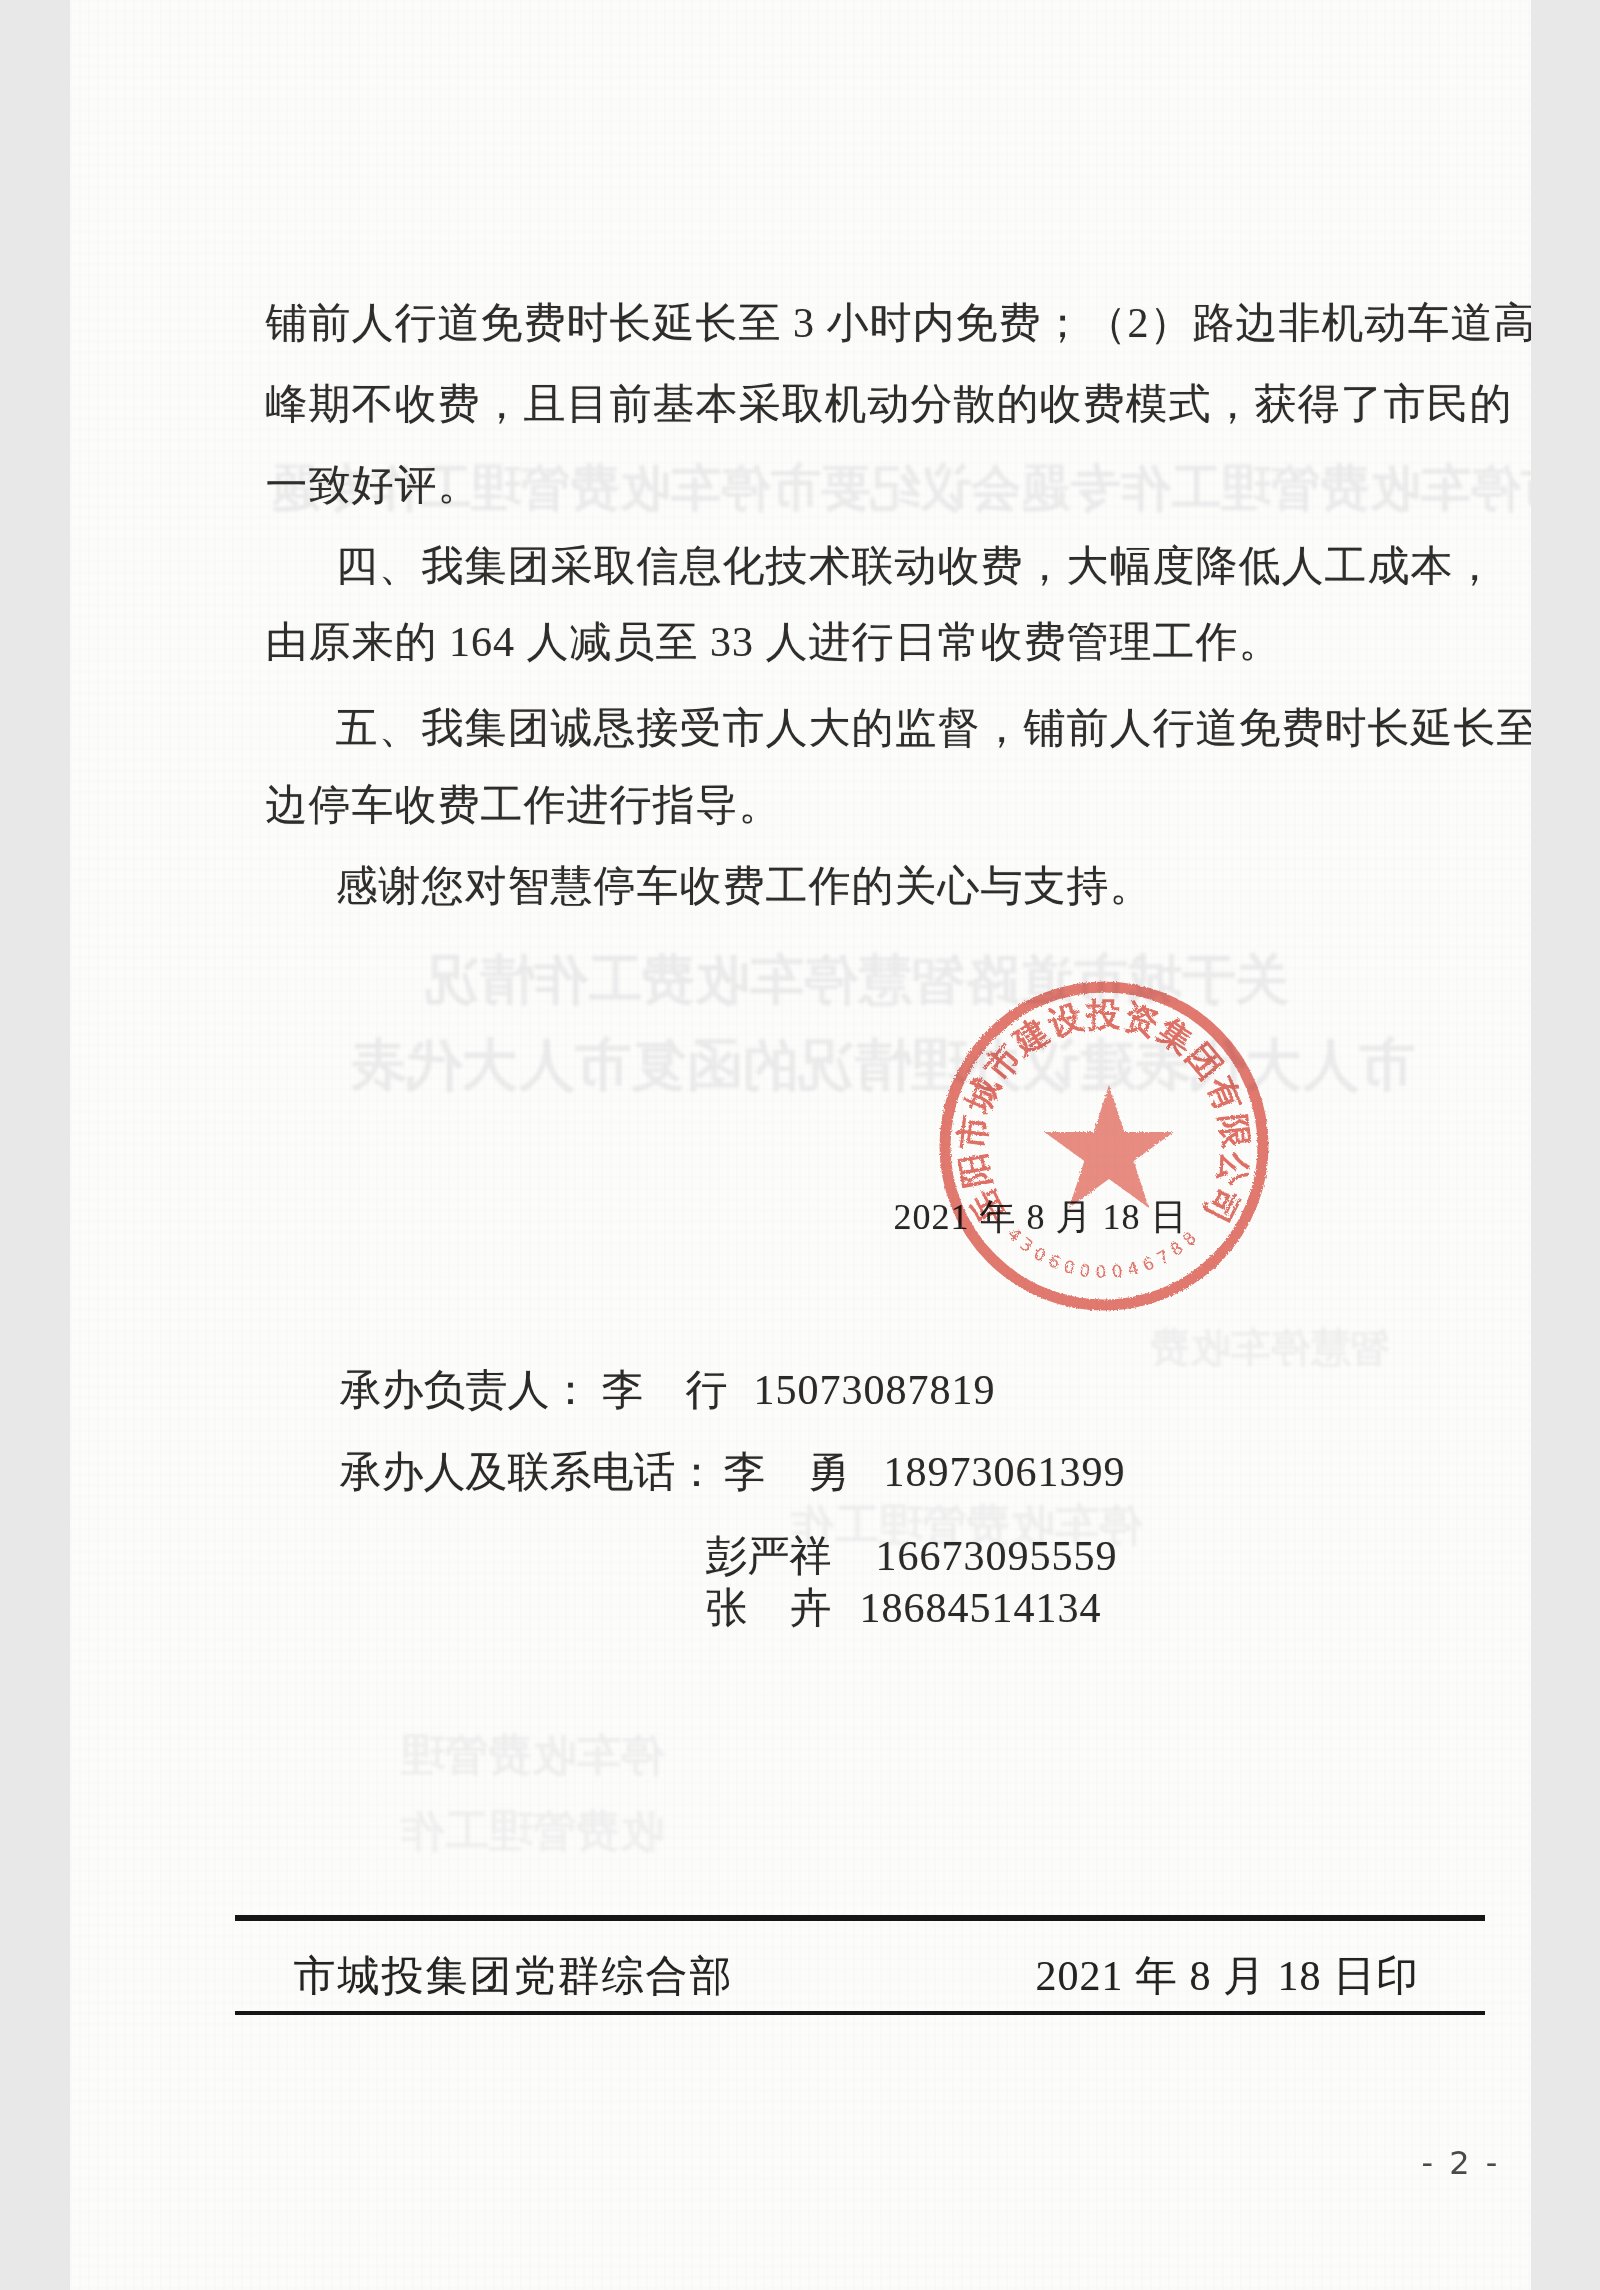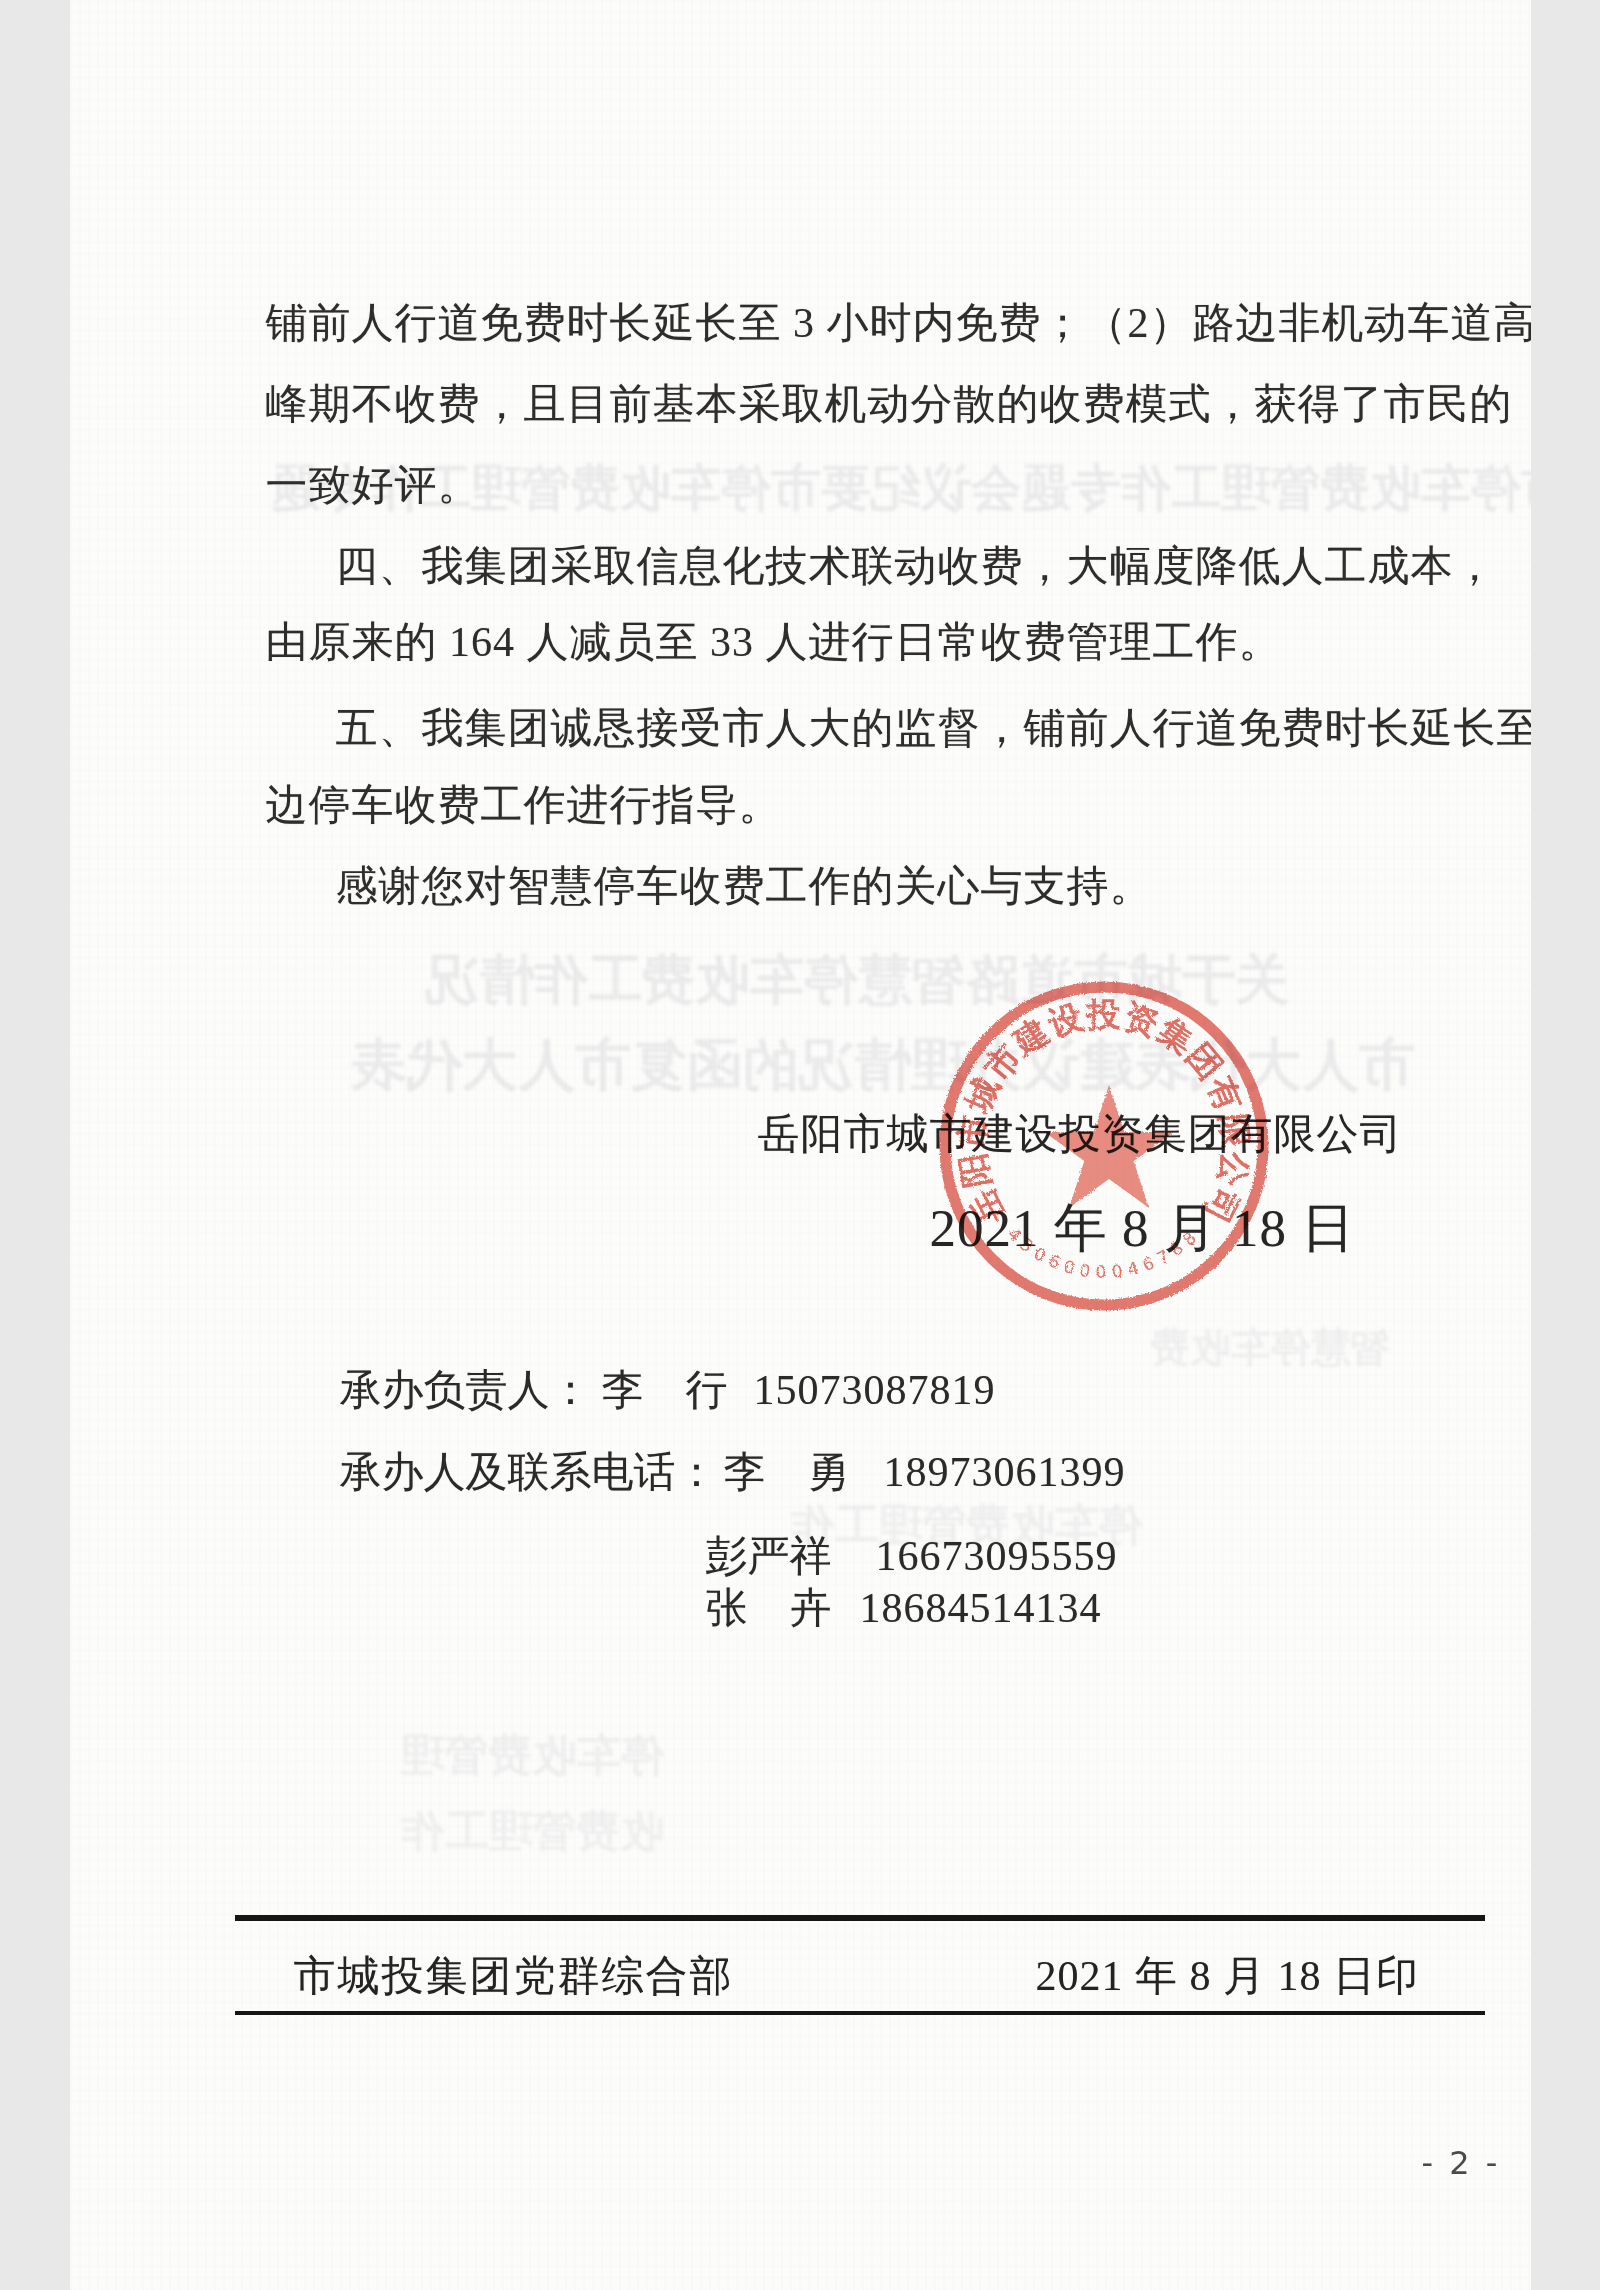--- a/index.html
+++ b/index.html
@@ -52,22 +52,21 @@
 
   <div class="abs bodyline" style="left:196px;top:297px;">铺前人行道免费时长延长至 3 小时内免费；（2）路边非机动车道高</div>
   <div class="abs bodyline" style="left:196px;top:378px;">峰期不收费，且目前基本采取机动分散的收费模式，获得了市民的</div>
   <div class="abs bodyline" style="left:196px;top:459px;">一致好评。</div>
   <div class="abs bodyline" style="left:266px;top:540px;">四、我集团采取信息化技术联动收费，大幅度降低人工成本，</div>
   <div class="abs bodyline" style="left:196px;top:616px;">由原来的 164 人减员至 33 人进行日常收费管理工作。</div>
   <div class="abs bodyline" style="left:266px;top:702px;">五、我集团诚恳接受市人大的监督，铺前人行道免费时长延长至</div>
   <div class="abs bodyline" style="left:196px;top:779px;">边停车收费工作进行指导。</div>
   <div class="abs bodyline" style="left:266px;top:860px;">感谢您对智慧停车收费工作的关心与支持。</div>
 
-  <div class="abs sig" style="left:688px;top:1106px;font-size:42px;">岳阳市城市建设投资集团有限公司</div>
-  <div class="abs sig" style="left:824px;top:1193px;font-size:53px;margin-left:36px;">2021 年 8 月 18 日</div>
+  <div class="abs sig" style="left:824px;top:1193px;font-size:36px;">2021 年 8 月 18 日</div>
 
   <div class="sealwrap">
     <svg width="346" height="346" viewBox="-173 -173 346 346" xmlns="http://www.w3.org/2000/svg">
       <defs>
         <path id="arcTop" d="M -98.3,68.9 A 120 120 0 1 1 98.3,68.9" fill="none"></path>
         <path id="arcBottom" d="M -108,75.7 A 132 132 0 0 0 108,75.7" fill="none"></path>
         <filter id="rough" x="-20%" y="-20%" width="140%" height="140%">
           <feTurbulence type="fractalNoise" baseFrequency="0.55" numOctaves="2" result="n"></feTurbulence>
           <feDisplacementMap in="SourceGraphic" in2="n" scale="3.5"></feDisplacementMap>
         </filter>

